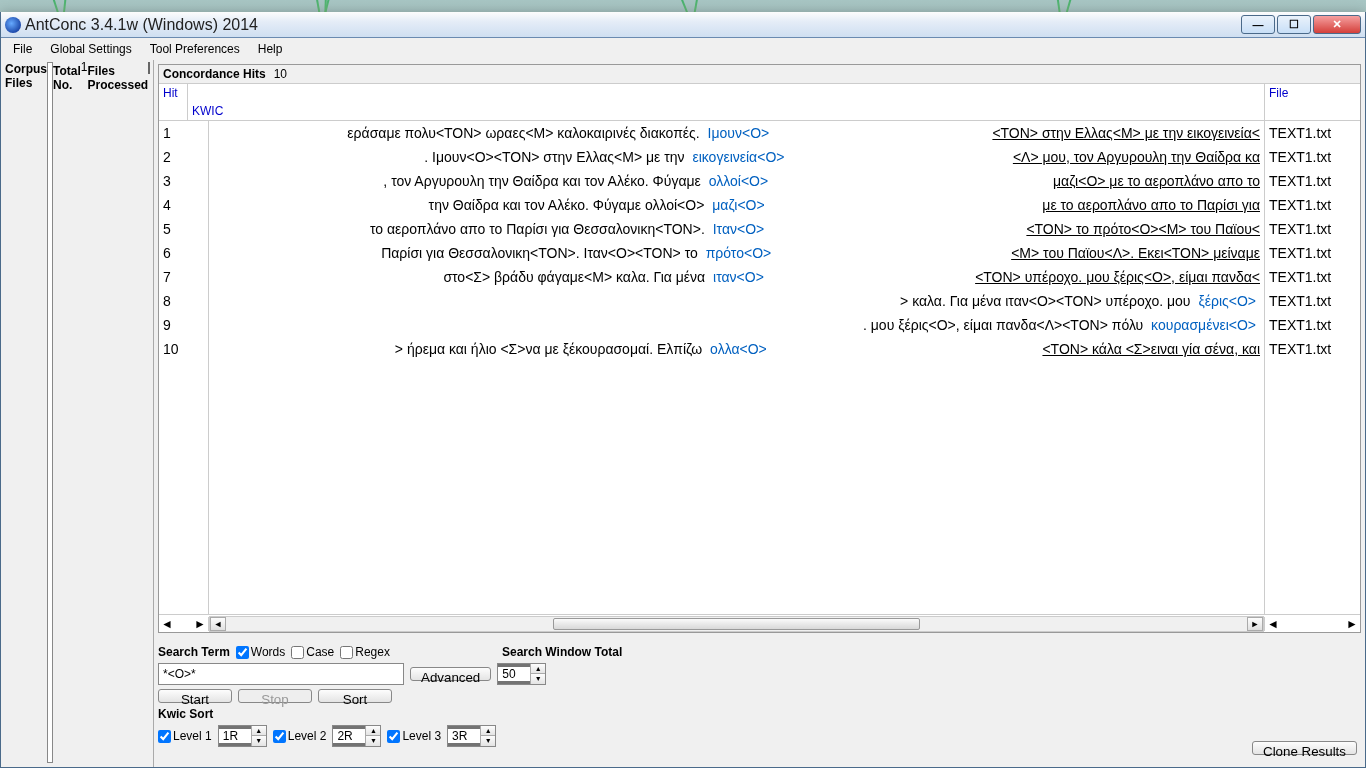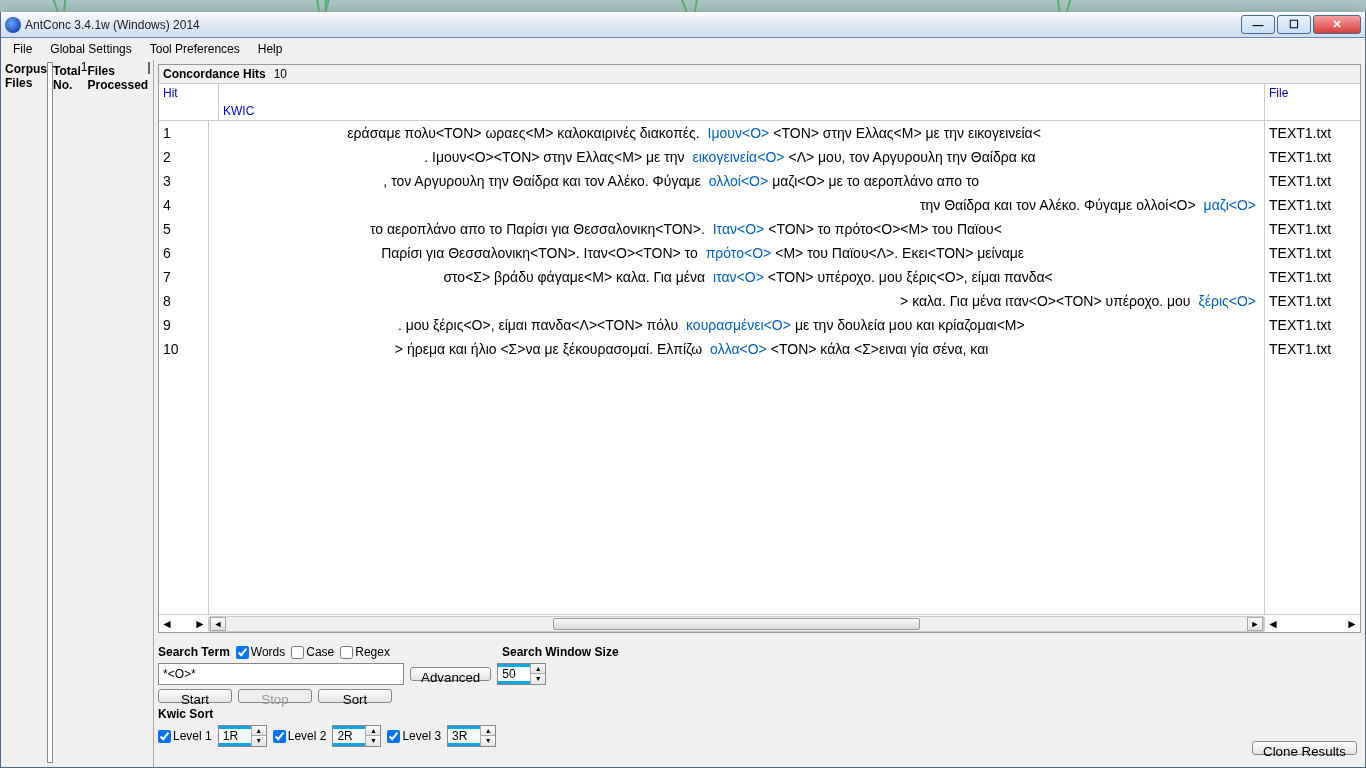--- a/index.html
+++ b/index.html
@@ -4,21 +4,21 @@
 <style>
   * { box-sizing: border-box; margin: 0; padding: 0; }
   html, body { width: 1366px; height: 768px; font-family: "Segoe UI", Tahoma, sans-serif; font-size: 12px; background: #eee; overflow: hidden; }
   
   .desk { position:absolute; inset:0; background: linear-gradient(#a8c6c4, #c9d9d6 40%, #e6ece9); }
   .grass { position:absolute; top:0; left:0; right:0; height:20px; }
   .grass span { position:absolute; width:2px; height:30px; background:linear-gradient(#3a6, #8c8); top:-8px; transform-origin:bottom; }
   .window { position:absolute; left:0; top:12px; right:0; bottom:0; border:1px solid #4a6a8a; border-top:none; background:#f0f0f0; box-shadow:0 0 12px rgba(0,0,0,0.25); }
   .titlebar { height:26px; background: linear-gradient(#fdfdfd, #e4ecf7 40%, #cfdff1); display:flex; align-items:center; padding:0 4px; border-bottom:1px solid #6a8ab0; }
   .titlebar .icon { width:16px; height:16px; margin-right:4px; background: radial-gradient(circle at 40% 40%, #6af, #028); border-radius:50%; }
-  .titlebar .title { flex:1; font-size:12px; color:#222; }
+  .titlebar .title { flex:1; font-size:16px; color:#222; }
   .winbtns { display:flex; gap:2px; }
   .winbtn { width:34px; height:19px; border:1px solid #4a6a8a; border-radius:3px; background: linear-gradient(#eaf2fb,#c8dff7); display:flex; align-items:center; justify-content:center; font-size:11px; position:relative; }
   .winbtn.close { background: linear-gradient(#f5a0a0,#d43f3a); color:#fff; width:48px; }
   .winbtn .glyph { font-weight:bold; }
   .menubar { height:22px; background:#f0f0f0; display:flex; align-items:center; padding:0 4px; gap:2px; }
   .menubar .mi { padding:2px 8px; cursor:default; }
   .body { display:flex; height:calc(100% - 48px); }
   .left { width:153px; border-right:1px solid #aaa; display:flex; flex-direction:row; padding:0 4px 4px 4px; }
   .left .hdr { font-weight:bold; padding:2px 0; }
   .filelist { flex:1; border:1px solid #888; background:#fff; margin-top:2px; padding:2px; overflow:auto; }
@@ -26,48 +26,48 @@
   .left .statlbl { font-weight:bold; margin-top:4px; }
   .progress { height:12px; border:1px solid #666; background:#00e000; margin-top:2px; }
   .right { flex:1; display:flex; flex-direction:column; padding:4px; min-width:0; }
   .tabs { display:flex; height:24px; align-items:flex-end; margin-left:6px; }
   .tab { border:1px solid #999; border-bottom:none; padding:3px 8px; background:#eee; margin-right:-1px; font-size:12px; position:relative; }
   .tab.active { background:#fff; font-weight:bold; z-index:2; border-bottom:1px solid #fff; margin-bottom:-1px; padding-bottom:4px; }
   .content { flex:1; border:1px solid #999; background:#fff; margin-left:0; display:flex; flex-direction:column; min-height:0; }
   .hitsline { padding:2px 4px; font-size:12px; display:flex; gap:8px; align-items:center; background:#f0f0f0; border-bottom:1px solid #ccc; }
   .hitsline .lbl { font-weight:bold; }
   .cols { display:flex; border-bottom:1px solid #ccc; font-size:12px; }
-  .col-hit { width:60px; padding:2px 4px; color:#0000cc; border-right:1px solid #ccc; }
+  .col-hit { width:29px; padding:2px 4px; color:#0000cc; border-right:1px solid #ccc; }
   .col-kwic { flex:1; padding:2px 4px; color:#0000cc;margin-top:18px; }
   .col-file { width:96px; padding:2px 4px; color:#0000cc; border-left:1px solid #ccc; }
   .grid { flex:1; overflow:hidden; display:flex; font-family: "Segoe UI", Tahoma, sans-serif; font-size:14px; }
   .gcol-hit { width:50px; border-right:1px solid #ccc; }
   .gcol-kwic { flex:1; overflow:hidden; position:relative; }
   .gcol-file { width:96px; border-left:1px solid #ccc; }
   .row { height:24px; line-height:24px; white-space:nowrap; padding:0 4px; }
   .gcol-kwic .row { display:flex; }
   .kwic-left { flex:1; text-align:right; overflow:hidden; direction:rtl; text-overflow:clip; }
   .kwic-left span { direction:ltr; unicode-bidi:bidi-override; }
   .kwic-key { color:#0060c0; padding:0 4px; white-space:pre; }
-  .kwic-right { flex:1; text-align:left; overflow:hidden; }
+  .kwic-right { flex:1; text-align:right; overflow:hidden;text-decoration:underline; }
   .hscroll-row { height:18px; display:flex; border-top:1px solid #ccc; align-items:center; }
   .hscroll-row .stub { width:50px; border-right:1px solid #ccc; display:flex; justify-content:space-between; padding:0 2px; }
   .scrollbar { flex:1; height:16px; background:#f0f0f0; position:relative; border:1px solid #ccc; display:flex; align-items:center; }
   .scrollbar .arrow { width:16px; height:14px; background:linear-gradient(#fdfdfd,#e0e0e0); border:1px solid #aaa; display:flex;align-items:center;justify-content:center;font-size:9px; }
   .scrollbar .track { flex:1; position:relative; height:14px; }
   .scrollbar .thumb { position:absolute; height:12px; top:1px; background:linear-gradient(#fafafa,#d8d8d8); border:1px solid #999; border-radius:2px; }
   .file-stub { width:96px; border-left:1px solid #ccc; display:flex; justify-content:space-between; padding:0 2px; }
   .controls { padding:12px 0; }
   .ctrlrow { display:flex; align-items:center; gap:6px; margin-bottom:4px; flex-wrap:wrap; }
   .ctrlrow .lbl { font-weight:bold; }
   .chkwrap { display:flex; align-items:center; gap:2px; }
   .stdinput { border:1px solid #888; background:#fff; padding:2px 4px; height:22px; font-size:12px; }
   .stdbtn { border:1px solid #888; background:linear-gradient(#fdfdfd,#e4e4e4); padding:2px 10px; height:14px; min-width:74px; border-radius:3px; }
   .stdbtn:disabled { color:#999; background:#eee; }
-  .spin { display:inline-flex; align-items:center; border:1px solid #888; background:#0ea5e9; height:22px; }
+  .spin { display:inline-flex; align-items:center; border:1px solid #888; background:#737373; height:22px; }
   .spin input { border:none; width:32px; padding:0 4px; font-size:12px; }
   .spin .arrows { display:flex; flex-direction:column; border-left:1px solid #aaa; }
   .spin .arrows div { height:10px; width:14px; background:linear-gradient(#fdfdfd,#e4e4e4); font-size:7px; text-align:center; line-height:9px; border-bottom:1px solid #aaa; }
   .spin .arrows div:last-child{border-bottom:none;}
   .bottomright { position:absolute; right:8px; bottom:8px; }
 </style>
 </head>
 <body>
 
 <div class="desk">
@@ -156,20 +156,21 @@
                   <div class="kwic-right">&lt;Λ&gt; μου, τον Αργυρουλη την Θαίδρα κα</div>
                 </div>
                 <div class="row">
                   <div class="kwic-left"><span>, τον Αργυρουλη την Θαίδρα και τον Αλέκο. Φύγαμε</span></div>
                   <div class="kwic-key"> ολλοί&lt;Ο&gt;</div>
                   <div class="kwic-right"> μαζι&lt;Ο&gt; με το αεροπλάνο απο το</div>
                 </div>
                 <div class="row">
                   <div class="kwic-left"><span>την Θαίδρα και τον Αλέκο. Φύγαμε ολλοί&lt;Ο&gt;</span></div>
                   <div class="kwic-key"> μαζι&lt;Ο&gt;</div>
+                  <div class="kwic-right"> με το αεροπλάνο απο το Παρίσι για</div>
                 </div>
                 <div class="row">
                   <div class="kwic-left"><span>το αεροπλάνο απο το Παρίσι για Θεσσαλονικη&lt;ΤΟΝ&gt;.</span></div>
                   <div class="kwic-key"> Ιταν&lt;Ο&gt;</div>
                   <div class="kwic-right">&lt;ΤΟΝ&gt; το πρότο&lt;Ο&gt;&lt;Μ&gt; του Παϊου&lt;</div>
                 </div>
                 <div class="row">
                   <div class="kwic-left"><span>Παρίσι για Θεσσαλονικη&lt;ΤΟΝ&gt;. Ιταν&lt;Ο&gt;&lt;ΤΟΝ&gt; το</span></div>
                   <div class="kwic-key"> πρότο&lt;Ο&gt;</div>
                   <div class="kwic-right">&lt;Μ&gt; του Παϊου&lt;Λ&gt;. Εκει&lt;ΤΟΝ&gt; μείναμε</div>
@@ -179,21 +180,20 @@
                   <div class="kwic-key"> ιταν&lt;Ο&gt;</div>
                   <div class="kwic-right">&lt;ΤΟΝ&gt; υπέροχο. μου ξέρις&lt;Ο&gt;, είμαι πανδα&lt;</div>
                 </div>
                 <div class="row">
                   <div class="kwic-left"><span>&gt; καλα. Για μένα ιταν&lt;Ο&gt;&lt;ΤΟΝ&gt; υπέροχο. μου</span></div>
                   <div class="kwic-key"> ξέρις&lt;Ο&gt;</div>
                 </div>
                 <div class="row">
                   <div class="kwic-left"><span>. μου ξέρις&lt;Ο&gt;, είμαι πανδα&lt;Λ&gt;&lt;ΤΟΝ&gt; πόλυ</span></div>
                   <div class="kwic-key"> κουρασμένει&lt;Ο&gt;</div>
-                  <div class="kwic-right"> με την δουλεία μου και κρίαζομαι&lt;Μ&gt;</div>
                 </div>
                 <div class="row">
                   <div class="kwic-left"><span>&gt; ήρεμα και ήλιο &lt;Σ&gt;να με ξέκουρασομαί. Ελπίζω</span></div>
                   <div class="kwic-key"> ολλα&lt;Ο&gt;</div>
                   <div class="kwic-right">&lt;ΤΟΝ&gt; κάλα &lt;Σ&gt;ειναι γία σένα, και</div>
                 </div>
               </div>
             <div class="gcol-file" id="col-file-rows">
                 <div class="row">TEXT1.txt</div>
                 <div class="row">TEXT1.txt</div>
@@ -235,21 +235,21 @@
               </span>
             <span class="chkwrap">
                 <input type="checkbox" style="">
                 <span>Case</span>
               </span>
             <span class="chkwrap">
                 <input type="checkbox" style="">
                 <span>Regex</span>
               </span>
             <span style="width:100px"></span>
-            <span class="lbl">Search Window Size</span>
+            <span class="lbl">Search Window Total</span>
           </div>
           <div class="ctrlrow">
             <input class="stdinput" style="width: 246px;" value="*&lt;O&gt;*">
             <button class="stdbtn">Advanced</button>
             <span class="spin">
               <input value="50" style="">
               <span class="arrows">
                   <div>▲</div>
                   <div>▼</div>
                 </span>

